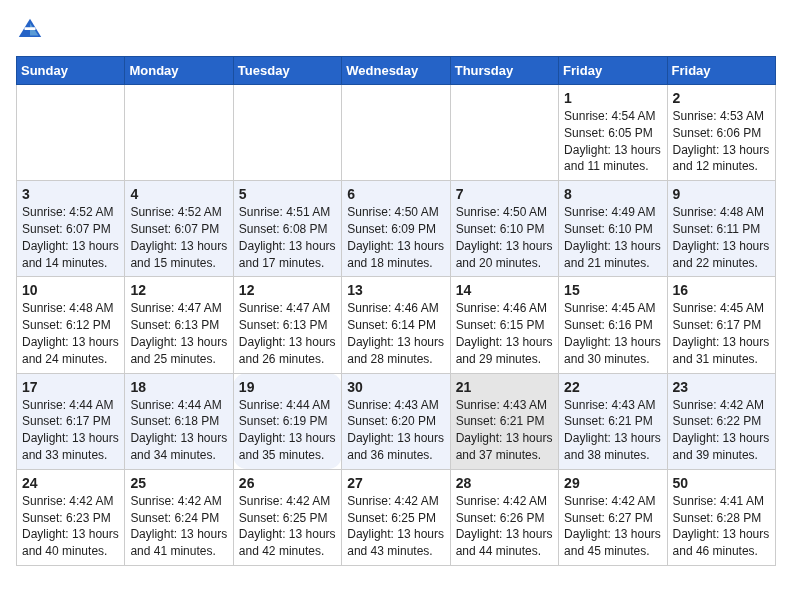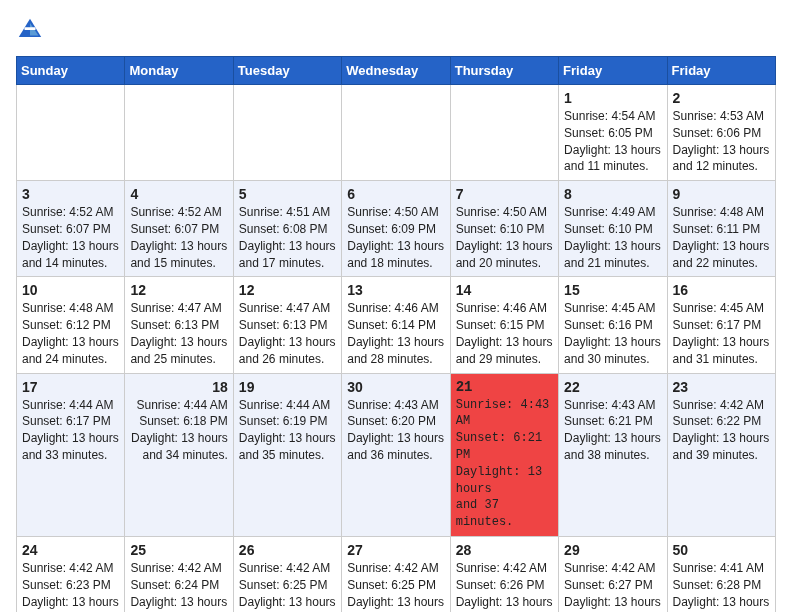--- a/index.html
+++ b/index.html
@@ -247,42 +247,42 @@
         </td>
       </tr>
       <tr>
         <td style="background: rgb(238, 242, 251);">
           <span class="day-num">17</span>
           <div class="day-info" style="white-space: pre-line;">Sunrise: 4:44 AM
 Sunset: 6:17 PM
 Daylight: 13 hours
 and 33 minutes.</div>
         </td>
-        <td style="background: rgb(238, 242, 251); text-align: right;">
+        <td style="background: rgb(238, 242, 251);">
           <span class="day-num">18</span>
           <div class="day-info" style="white-space: pre-line;">Sunrise: 4:44 AM
 Sunset: 6:18 PM
 Daylight: 13 hours
 and 34 minutes.</div>
         </td>
-        <td style="background: rgb(238, 242, 251);">
+        <td style="background: rgb(238, 242, 251); border-radius: 14px;">
           <span class="day-num">19</span>
           <div class="day-info" style="white-space: pre-line;">Sunrise: 4:44 AM
 Sunset: 6:19 PM
 Daylight: 13 hours
 and 35 minutes.</div>
         </td>
         <td style="background: rgb(238, 242, 251);">
           <span class="day-num">30</span>
           <div class="day-info" style="white-space: pre-line;">Sunrise: 4:43 AM
 Sunset: 6:20 PM
 Daylight: 13 hours
 and 36 minutes.</div>
         </td>
-        <td style="background: #ef4444; font-family: Liberation Mono, monospace;">
+        <td style="background: #e5e5e5;">
           <span class="day-num">21</span>
           <div class="day-info" style="white-space: pre-line;">Sunrise: 4:43 AM
 Sunset: 6:21 PM
 Daylight: 13 hours
 and 37 minutes.</div>
         </td>
         <td style="background: rgb(238, 242, 251);">
           <span class="day-num">22</span>
           <div class="day-info" style="white-space: pre-line;">Sunrise: 4:43 AM
 Sunset: 6:21 PM

